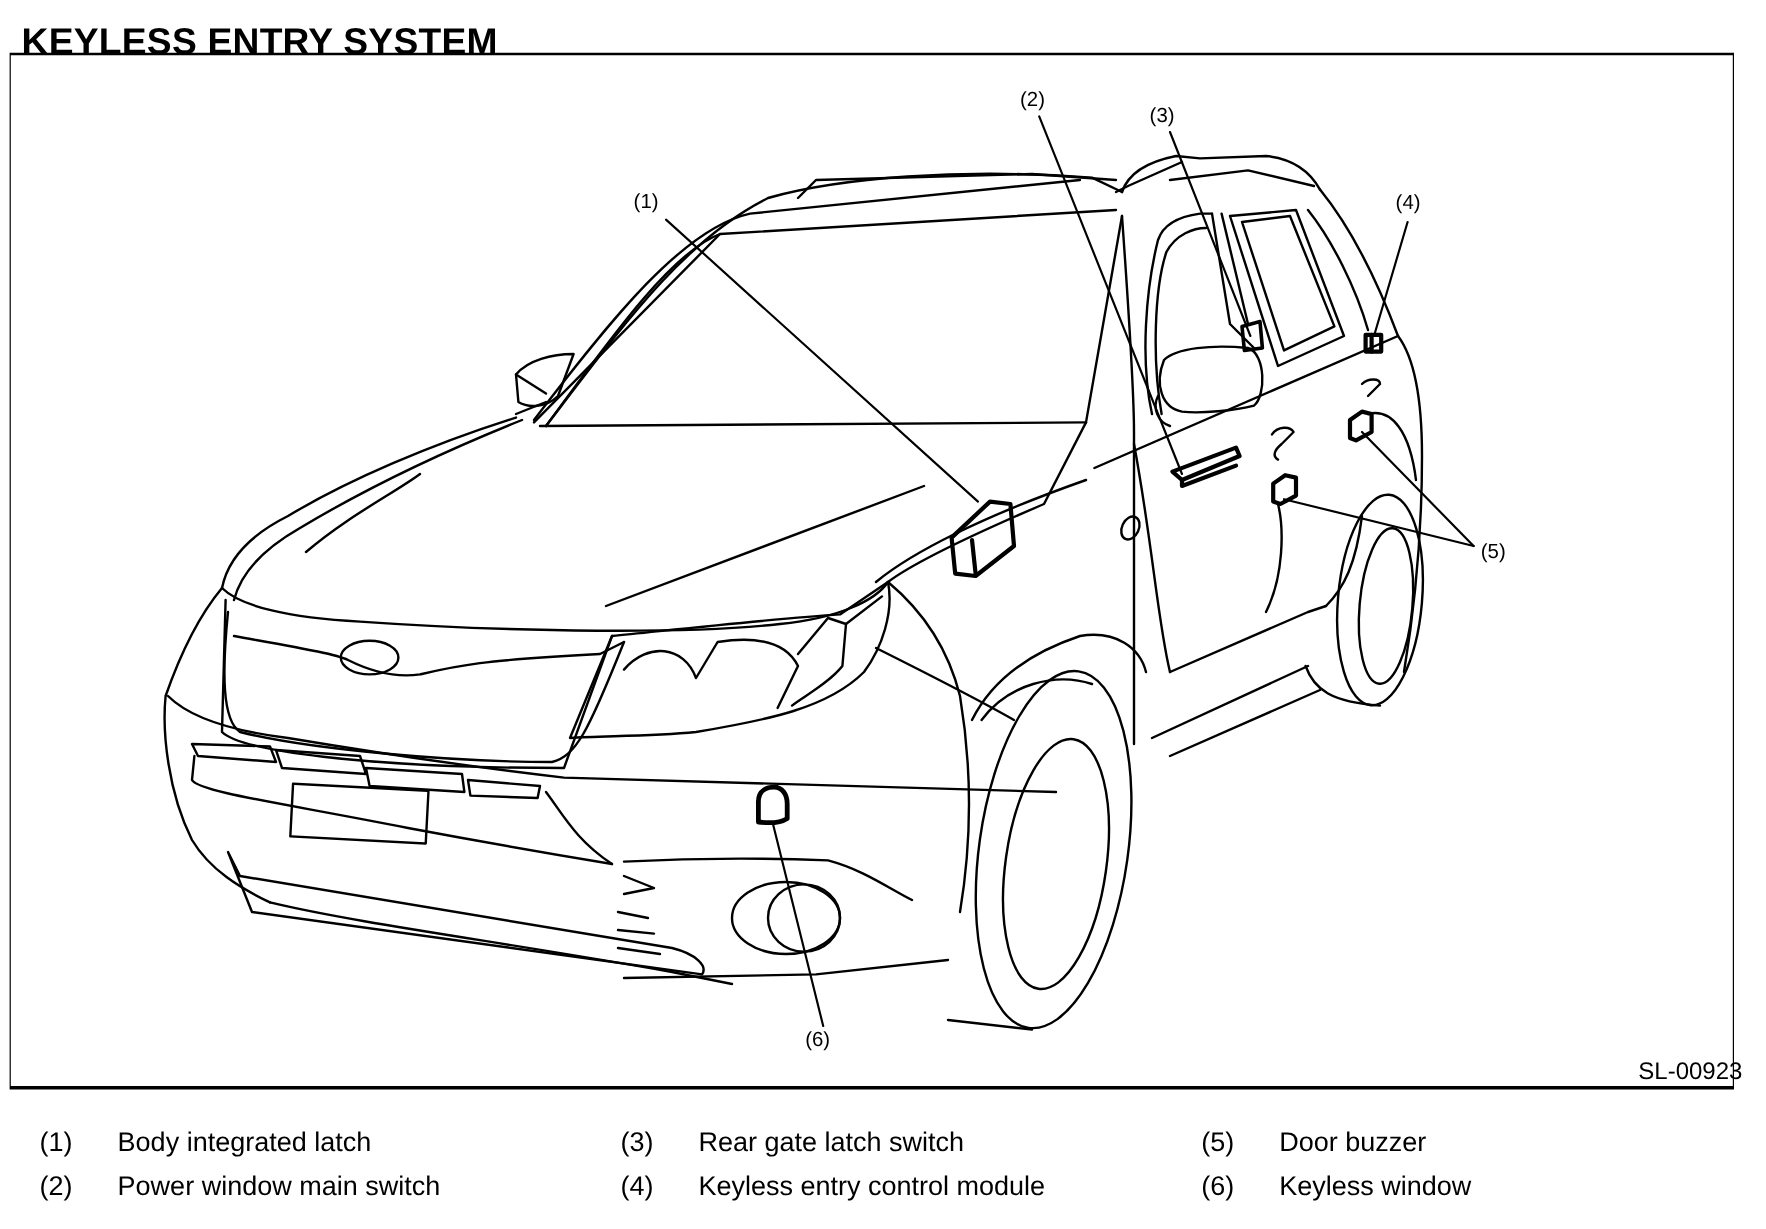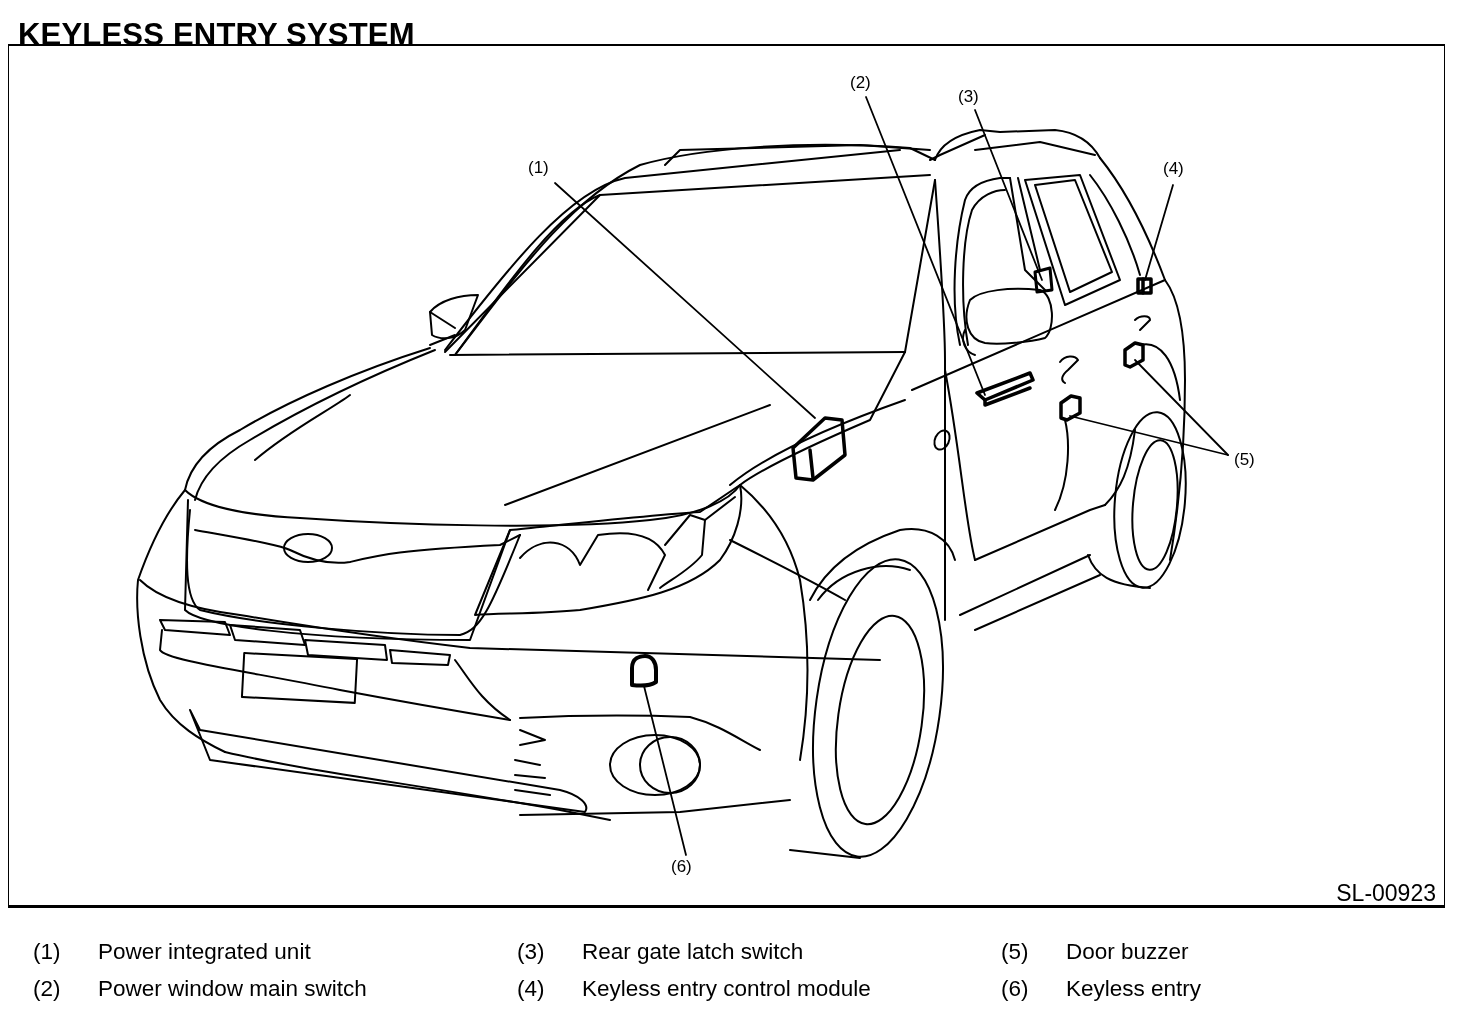--- a/index.html
+++ b/index.html
@@ -5,21 +5,21 @@
   html, body { margin: 0; padding: 0; background: #ffffff; }
   body { width: 1472px; height: 1024px; position: relative; overflow: hidden;
          font-family: "Liberation Sans", sans-serif; color: #000; }
   .title { position: absolute; left: 14px; top: 12px; font-size: 31px; font-weight: bold;
            letter-spacing: 0.2px; margin: 4px; line-height: 38px; }
   .frame { position: absolute; left: 8px; top: 44px; width: 1437px; height: 864px;
            border-left: 1.5px solid #000; border-top: 2px solid #000; border-right: 1.5px solid #000;
            border-bottom: 3px solid #000; box-sizing: border-box; }
   svg.drawing { position: absolute; left: 0; top: 0; width: 1472px; height: 1024px; }
   .callout { position: absolute; font-size: 17px; line-height: 20px; white-space: nowrap; }
-  .figid { position: absolute; right: 36px; top: 883px; font-size: 23px; line-height: 20px; }
+  .figid { position: absolute; right: 20px; top: 883px; font-size: 20px; line-height: 20px; }
   .legend { position: absolute; left: 0; top: 934px; width: 1472px; font-size: 22.5px; }
   .legend-item { position: absolute; white-space: nowrap; line-height: 28px; }
   .legend-num { position: absolute; left: 0; }
   .legend-text { position: absolute; left: 65px; }
 </style>
 </head>
 <body>
 
 <h1 class="title">KEYLESS ENTRY SYSTEM</h1>
 
@@ -194,35 +194,35 @@
 <div class="callout" style="left:958px; top:87px;">(3)</div>
 <div class="callout" style="left:1163px; top:159px;">(4)</div>
 <div class="callout" style="left:1234px; top:450px;">(5)</div>
 <div class="callout" style="left:671px; top:857px;">(6)</div>
 
 <div class="figid">SL-00923</div>
 
 <div class="legend">
   <div class="legend-item" style="left:33px; top:4px;">
     <span class="legend-num">(1)</span>
-    <span class="legend-text">Power integrated unit</span>
+    <span class="legend-text">Body integrated latch</span>
   </div>
   <div class="legend-item" style="left:33px; top:41px;">
     <span class="legend-num">(2)</span>
     <span class="legend-text">Power window main switch</span>
   </div>
   <div class="legend-item" style="left:517px; top:4px;">
     <span class="legend-num">(3)</span>
     <span class="legend-text">Rear gate latch switch</span>
   </div>
   <div class="legend-item" style="left:517px; top:41px;">
     <span class="legend-num">(4)</span>
     <span class="legend-text">Keyless entry control module</span>
   </div>
   <div class="legend-item" style="left:1001px; top:4px;">
     <span class="legend-num">(5)</span>
     <span class="legend-text">Door buzzer</span>
   </div>
   <div class="legend-item" style="left:1001px; top:41px;">
     <span class="legend-num">(6)</span>
-    <span class="legend-text">Keyless entry</span>
+    <span class="legend-text">Keyless window</span>
   </div>
 </div>
 
 </body></html>

